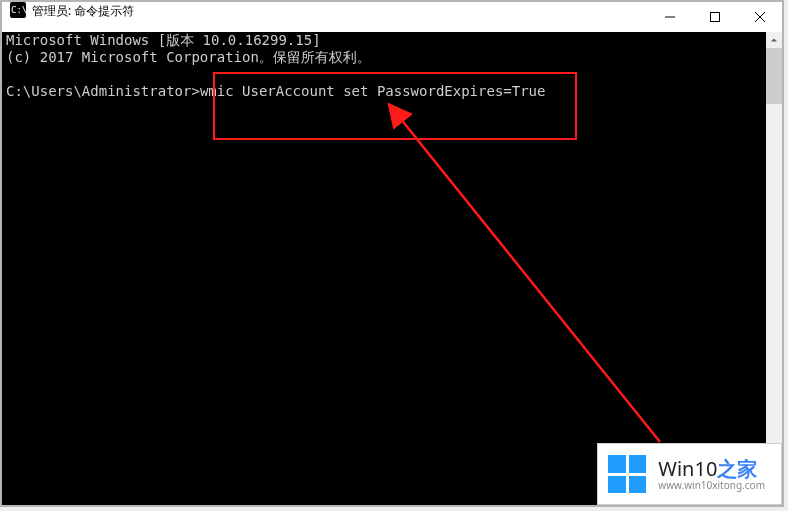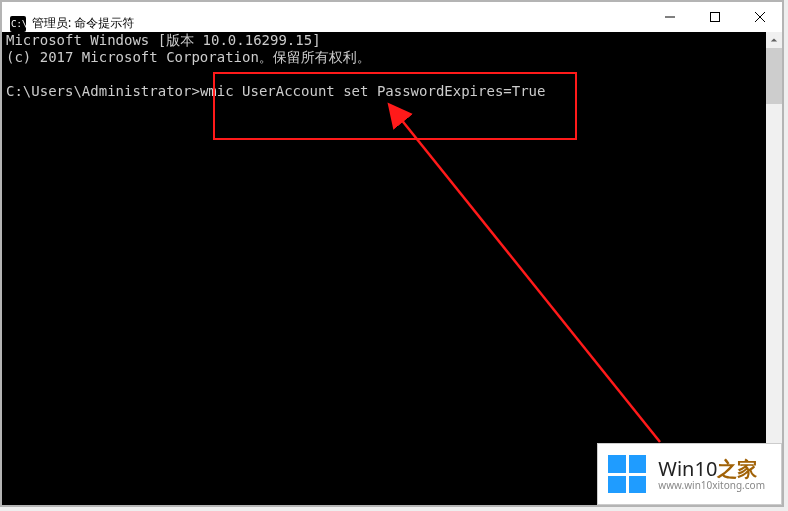--- a/index.html
+++ b/index.html
@@ -1,18 +1,18 @@
 <!DOCTYPE html>
 <html><head>
 <meta charset="utf-8">
 <style>
 html,body{margin:0;padding:0;width:788px;height:511px;background:#eee;font-family:system-ui,Arial,sans-serif;overflow:hidden}
 .frame{position:relative;width:784px;height:507px;margin:0;border:2px solid #b4b4b4;background:#fff;box-sizing:border-box}
 
-.titlebar{height:30px;background:#fff;display:flex;align-items:flex-end;border-bottom:1px solid #d9d9d9;position:relative}
+.titlebar{height:30px;background:#fff;display:flex;align-items:flex-start;border-bottom:1px solid #d9d9d9;position:relative}
 .app-icon{width:16px;height:16px;margin:0 6px 0 8px;background:#000;border-radius:2px;position:relative}
 .app-icon:before{content:"C:\\";color:#fff;font:9px/16px Consolas,monospace;position:absolute;left:1px;top:0}
 .title{font-size:12px;color:#000}
 .win-controls{position:absolute;right:0;top:0;height:100%;display:flex}
 .win-btn{width:45px;height:30px;display:flex;align-items:center;justify-content:center}
 .win-btn svg{width:10px;height:10px;stroke:#000;fill:none;stroke-width:1}
 
 .console{position:absolute;left:0;right:0;top:30px;bottom:0;background:#000;color:#ccc;font:14px/17px "NSimSun","SimSun",Consolas,monospace;white-space:pre;padding:0 0 4px 4px;box-sizing:border-box}
 .scrollbar{position:absolute;right:0;top:30px;bottom:0;width:16px;background:#f0f0f0}
 .scroll-thumb{position:absolute;top:16px;left:0;right:0;height:56px;background:#cdcdcd}
@@ -21,21 +21,21 @@
 
 .highlight-box{position:absolute;left:211px;top:70px;width:360px;height:64px;border:2px solid #ff1a1a;pointer-events:none}
 
 .arrow-svg{position:absolute;left:0;top:0;width:100%;height:100%;pointer-events:none}
 
 .wm{position:absolute;right:0;bottom:0;background:#fff;border:1px solid #ccc;display:flex;align-items:center;height:60px;padding:0 16px 0 10px}
 .wm-logo{width:38px;height:38px;display:grid;grid-template:1fr 1fr/1fr 1fr;gap:3px;margin-right:12px}
 .wm-logo div{background:#1f9cff}
 .wm-text{display:flex;flex-direction:column;line-height:1.15}
 .wm-big{font-size:20px;color:#222}
-.wm-big b{color:#a16207;font-weight:700}
+.wm-big b{color:#3b82f6;font-weight:700}
 .wm-url{font-size:10px;color:#888}
 </style>
 </head>
 <body>
 
 <div class="frame">
 
   <div class="titlebar">
     <div class="app-icon"></div>
     <div class="title">管理员: 命令提示符</div>

